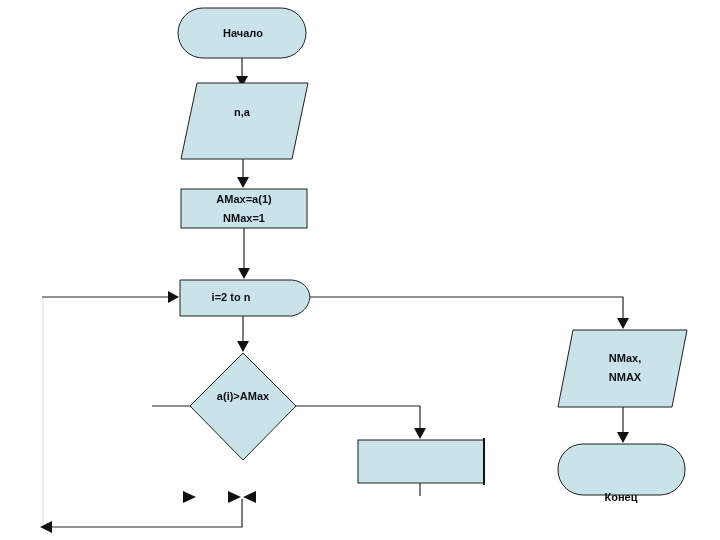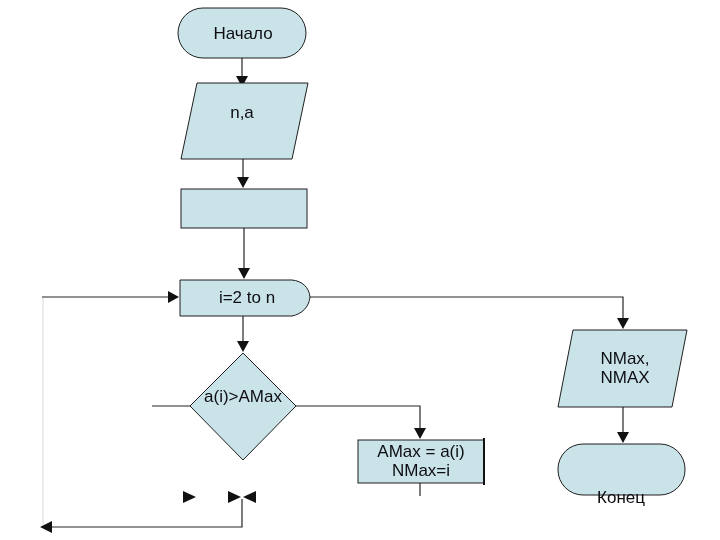--- a/index.html
+++ b/index.html
@@ -11,26 +11,27 @@
     font-family:"Liberation Sans", sans-serif;
   }
   .canvas svg{position:absolute;left:0;top:0;}
   .node-shape{stroke:#1f1f1f;stroke-width:1;}
   .conn{stroke:#262626;stroke-width:1.2;fill:none;}
   .conn-faint{stroke:#d9d9d9;stroke-width:1;fill:none;}
   .arrowhead{fill:#111111;stroke:none;}
   .label{
     position:absolute;
     transform:translate(-50%,-50%);
-    font-size:17px;
+    font-size:11px;
     line-height:19px;
     color:#0d0d12;
     text-align:center;
     white-space:pre-line;
     pointer-events:none;
+    font-weight:bold;
   }
 </style>
 </head>
 <body>
 
 <div class="canvas">
 
   <svg width="720" height="540" viewBox="0 0 720 540">
 
     <line class="conn-faint" x1="43" y1="297" x2="43" y2="527"></line>
@@ -85,26 +86,26 @@
 
     <polygon class="node-shape" points="573,330 687,330 672,407 558,407" fill="#c9e3e9"></polygon>
 
     <rect class="node-shape" x="558" y="444" width="127" height="51" rx="25" ry="25" fill="#c9e3e9"></rect>
   </svg>
 
   <div class="label" style="left:243px;top:33px">Начало</div>
 
   <div class="label" style="left:242px;top:112px">n,a</div>
 
+  <div class="label" style="left:244px;top:209px">AMax=a(1)
+NMax=1</div>
 
-  <div class="label" style="left:247px;top:297px">i=2 to n</div>
+  <div class="label" style="left:231px;top:297px">i=2 to n</div>
 
   <div class="label" style="left:243px;top:396px">a(i)&gt;AMax</div>
 
-  <div class="label" style="left:421px;top:461px">AMax = a(i)
-NMax=i</div>
 
   <div class="label" style="left:625px;top:368px">NMax,
 NMAX</div>
 
   <div class="label" style="left:621px;top:497px">Конец</div>
 
 </div>
 
 </body></html>

